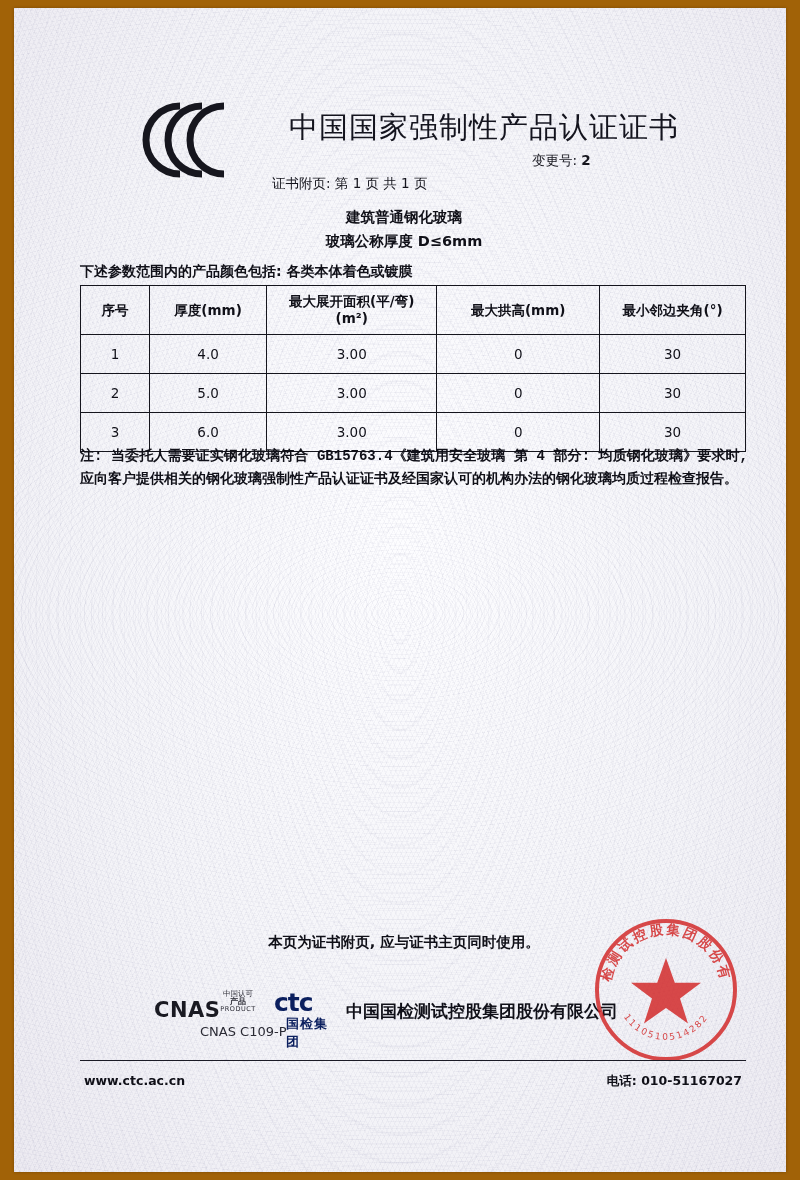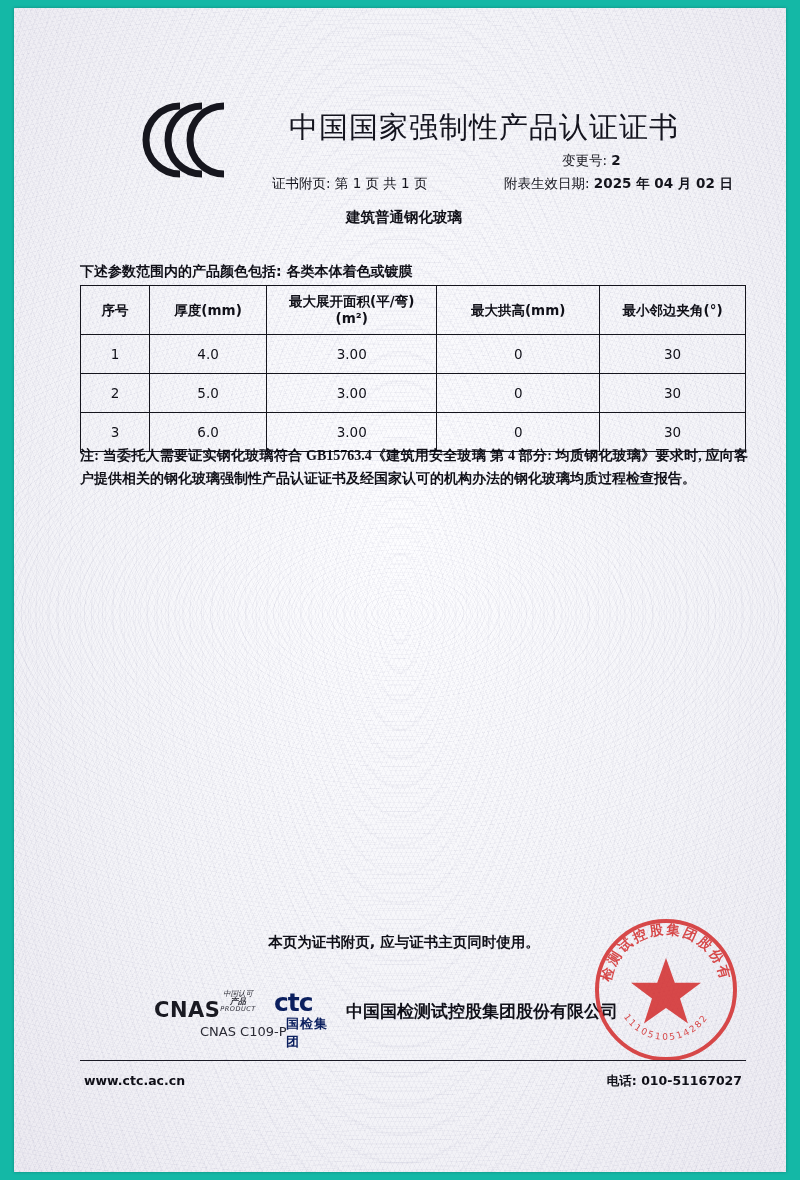--- a/index.html
+++ b/index.html
@@ -10,21 +10,21 @@
   body {
     width: 800px;
     height: 1180px;
     font-family: "Liberation Sans", sans-serif;
     overflow: hidden;
   }
   #page {
     position: relative;
     width: 800px;
     height: 1180px;
-    background: #14b8a6;
+    background: #a16207;
   }
   
   .sheet {
     position: absolute;
     left: 14px;
     top: 8px;
     width: 772px;
     height: 1164px;
     background:
       repeating-linear-gradient(115deg, rgba(120,120,160,0.055) 0px, rgba(120,120,160,0.055) 1px, rgba(255,255,255,0) 1px, rgba(255,255,255,0) 4px),
@@ -71,21 +71,21 @@
   }
   .hdr-line {
     position: absolute;
     font-family: "DejaVu Sans", sans-serif;
     font-size: 13.5px;
     color: #15151d;
     white-space: nowrap;
   }
   .hdr-line b { font-weight: 700; }
   .hdr-row1 { left: 208px; top: 62px; }
-  .hdr-row1b { left: 498px; top: 62px; }
+  .hdr-row1b { left: 468px; top: 62px; }
   .hdr-row2 { left: 208px; top: 85px; }
   .hdr-row2b { left: 440px; top: 85px; }
 
   .subject {
     position: absolute;
     left: 50px;
     top: 200px;
     width: 680px;
     text-align: center;
     font-family: "DejaVu Sans", sans-serif;
@@ -146,21 +146,21 @@
   .col-thick { width: 108px; }
   .col-area  { width: 182px; }
   .col-arch  { width: 170px; }
   .col-angle { width: 154px; margin-left: 32px; }
 
   .footnote {
     position: absolute;
     left: 66px;
     top: 437px;
     width: 668px;
-    font-family: Liberation Serif, serif;
+    font-family: Liberation Mono, monospace;
     font-size: 14px;
     font-weight: 700;
     line-height: 1.62;
     color: #101018;
     text-align: justify;
   }
 
   
   .page-note {
     position: absolute;
@@ -197,21 +197,20 @@
     left: 0; top: 8px;
   }
   .cnas-badge {
     position: absolute;
     left: 58px; top: 0px;
     width: 52px; height: 34px;
     font-family: "DejaVu Sans", sans-serif;
     color: #2a2a34;
     line-height: 1.05;
     text-align: center;
-    font-style: italic;
   }
   .cnas-badge .b1 { font-size: 7.5px; }
   .cnas-badge .b2 { font-size: 8px; font-weight: 700; }
   .cnas-badge .b3 { font-size: 6.5px; letter-spacing: 0.5px; }
   .cnas-sub {
     position: absolute;
     left: 46px; top: 34px;
     font-family: "DejaVu Sans", sans-serif;
     font-size: 13px;
     color: #2a2a34;
@@ -298,27 +297,24 @@
           </g>
         </svg>
       </div>
       <div class="cert-title">中国国家强制性产品认证证书</div>
 
       <div class="hdr-line hdr-row1b">
         <span>变更号:</span>
         <b>2</b>
       </div>
       <div class="hdr-line hdr-row2">证书附页: 第 1 页 共 1 页</div>
-      <div class="hdr-line hdr-row2b">
-        <span>附表生效日期:</span>
-        <b>2025 年 04 月 02 日</b>
-      </div>
     </div>
 
     <div class="subject">建筑普通钢化玻璃</div>
+    <div class="subject2">玻璃公称厚度 D≤6mm</div>
 
     <div class="note-colors">下述参数范围内的产品颜色包括: 各类本体着色或镀膜</div>
 
     <table class="params">
       <thead>
         <tr>
           <th class="col-no">序号</th>
           <th class="col-thick">厚度(mm)</th>
           <th class="col-area">最大展开面积(平/弯)(m²)</th>
           <th class="col-arch">最大拱高(mm)</th>

